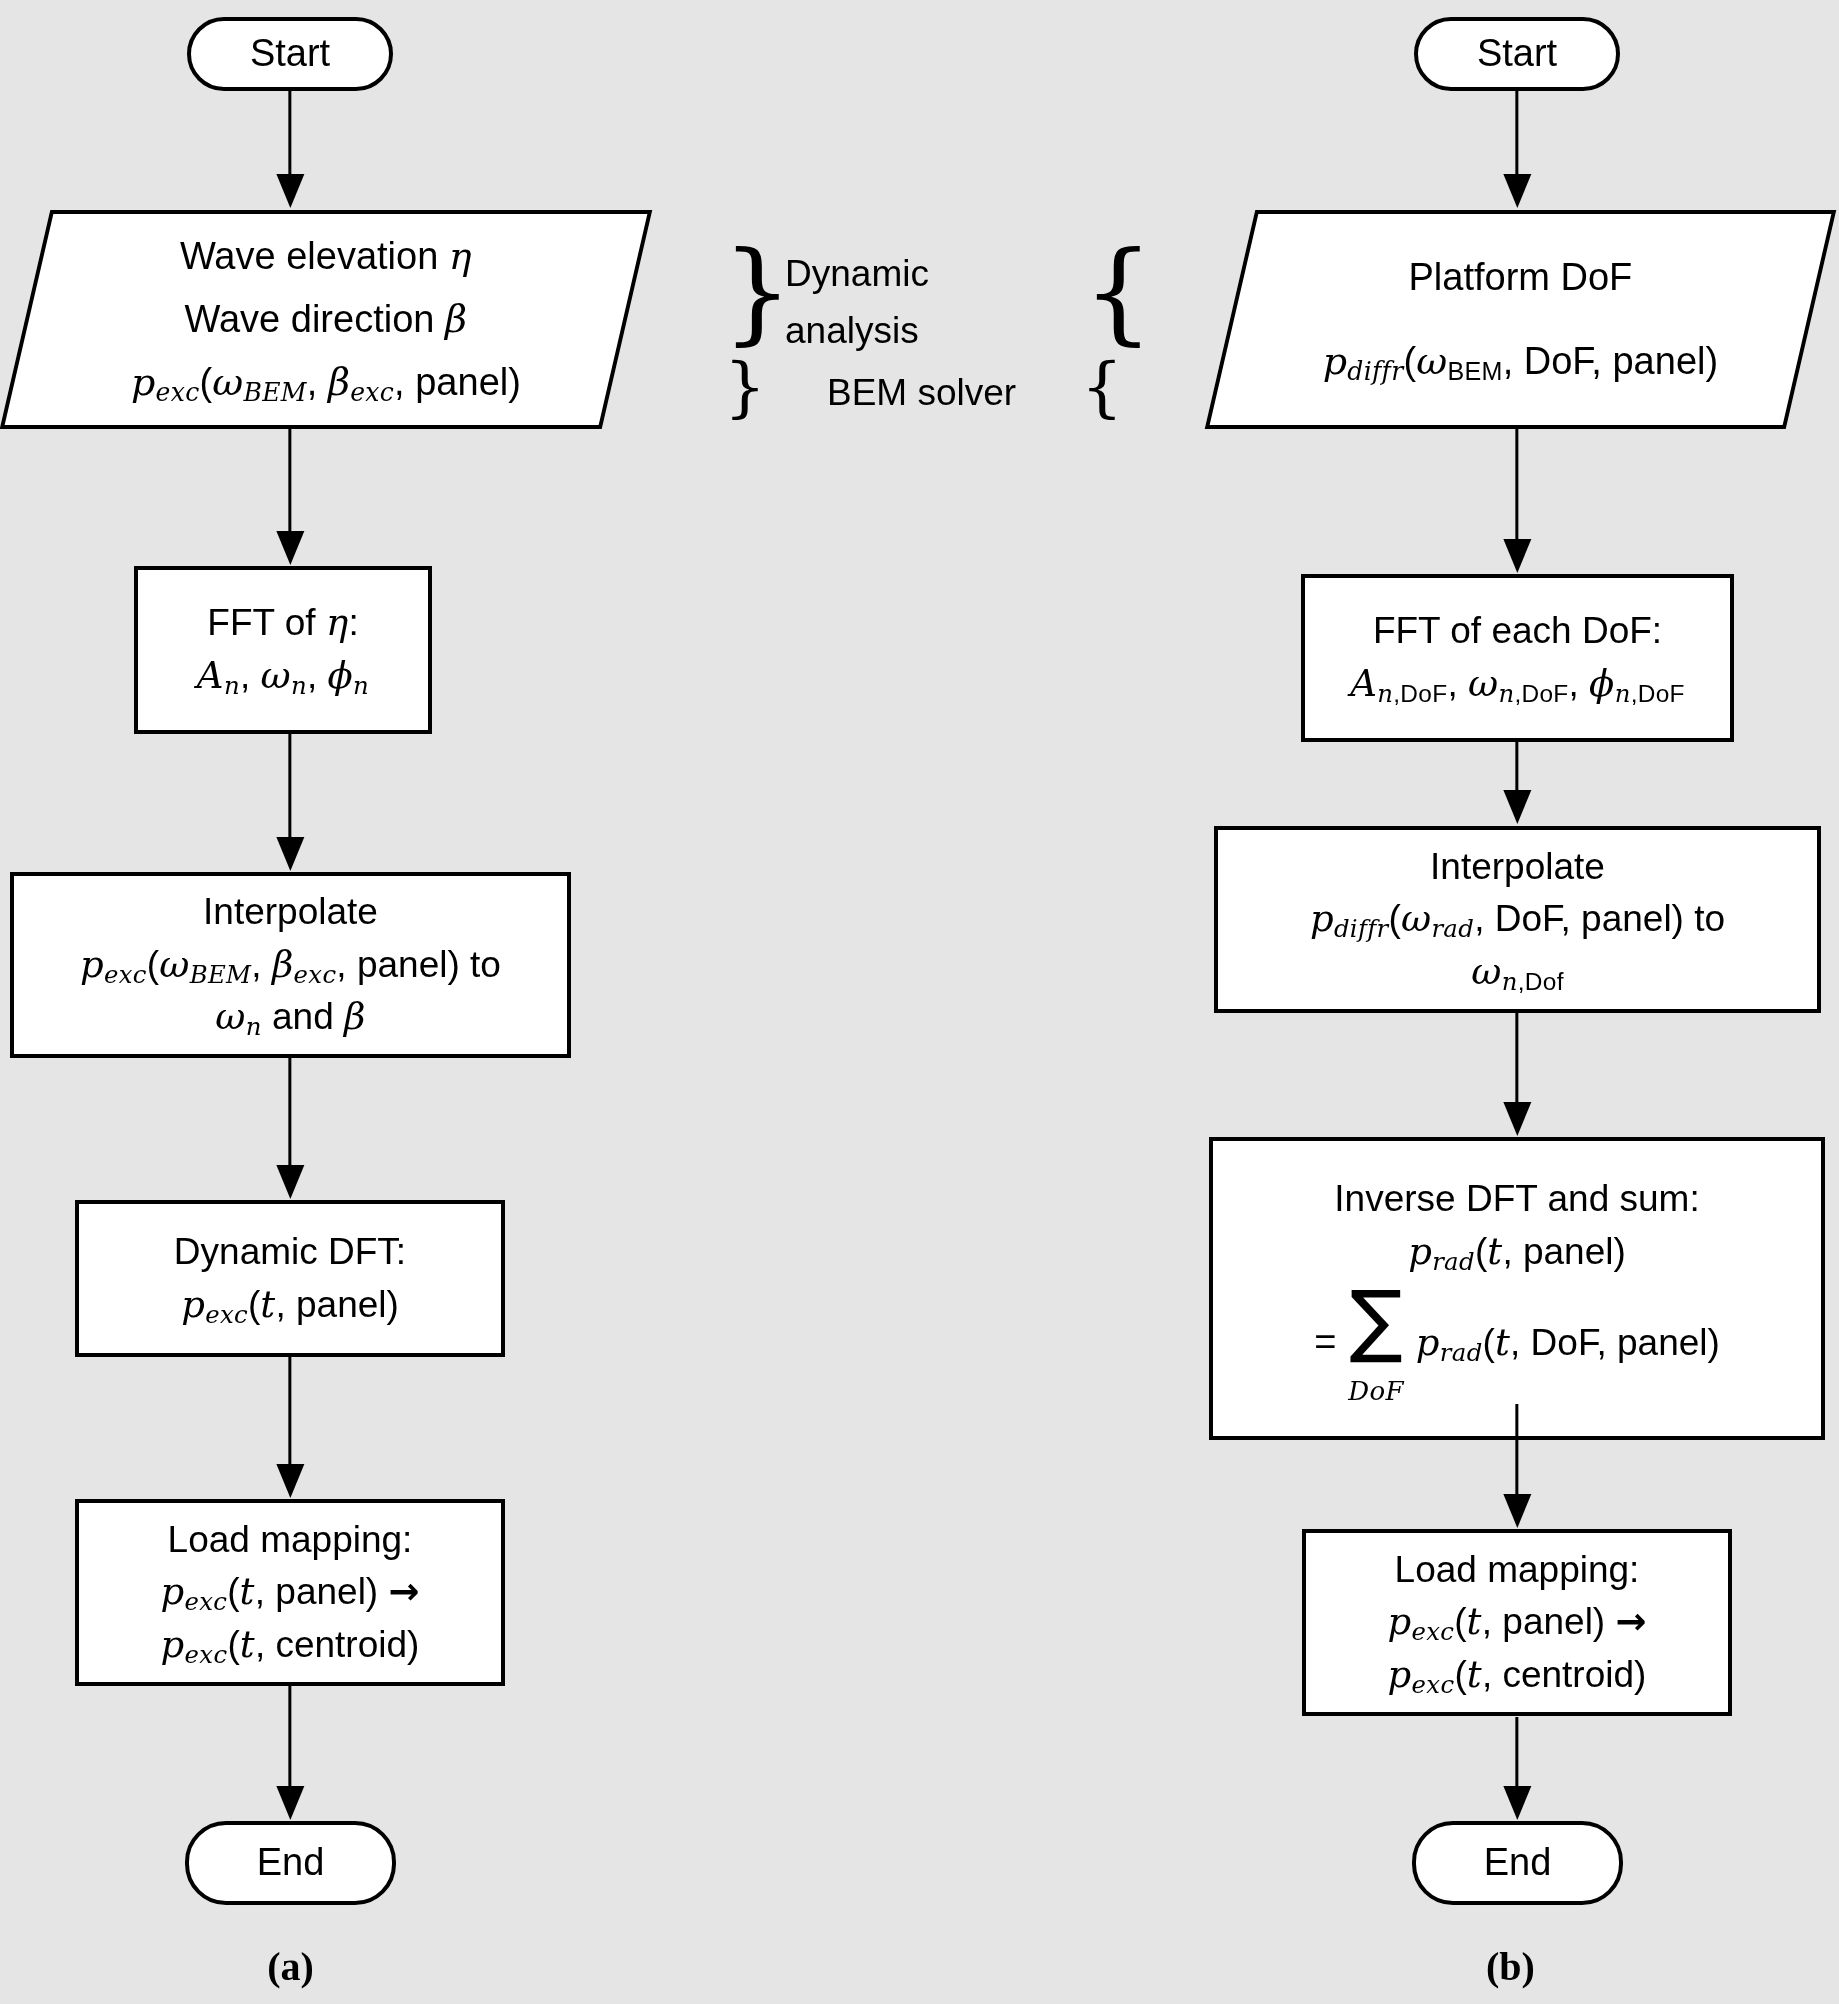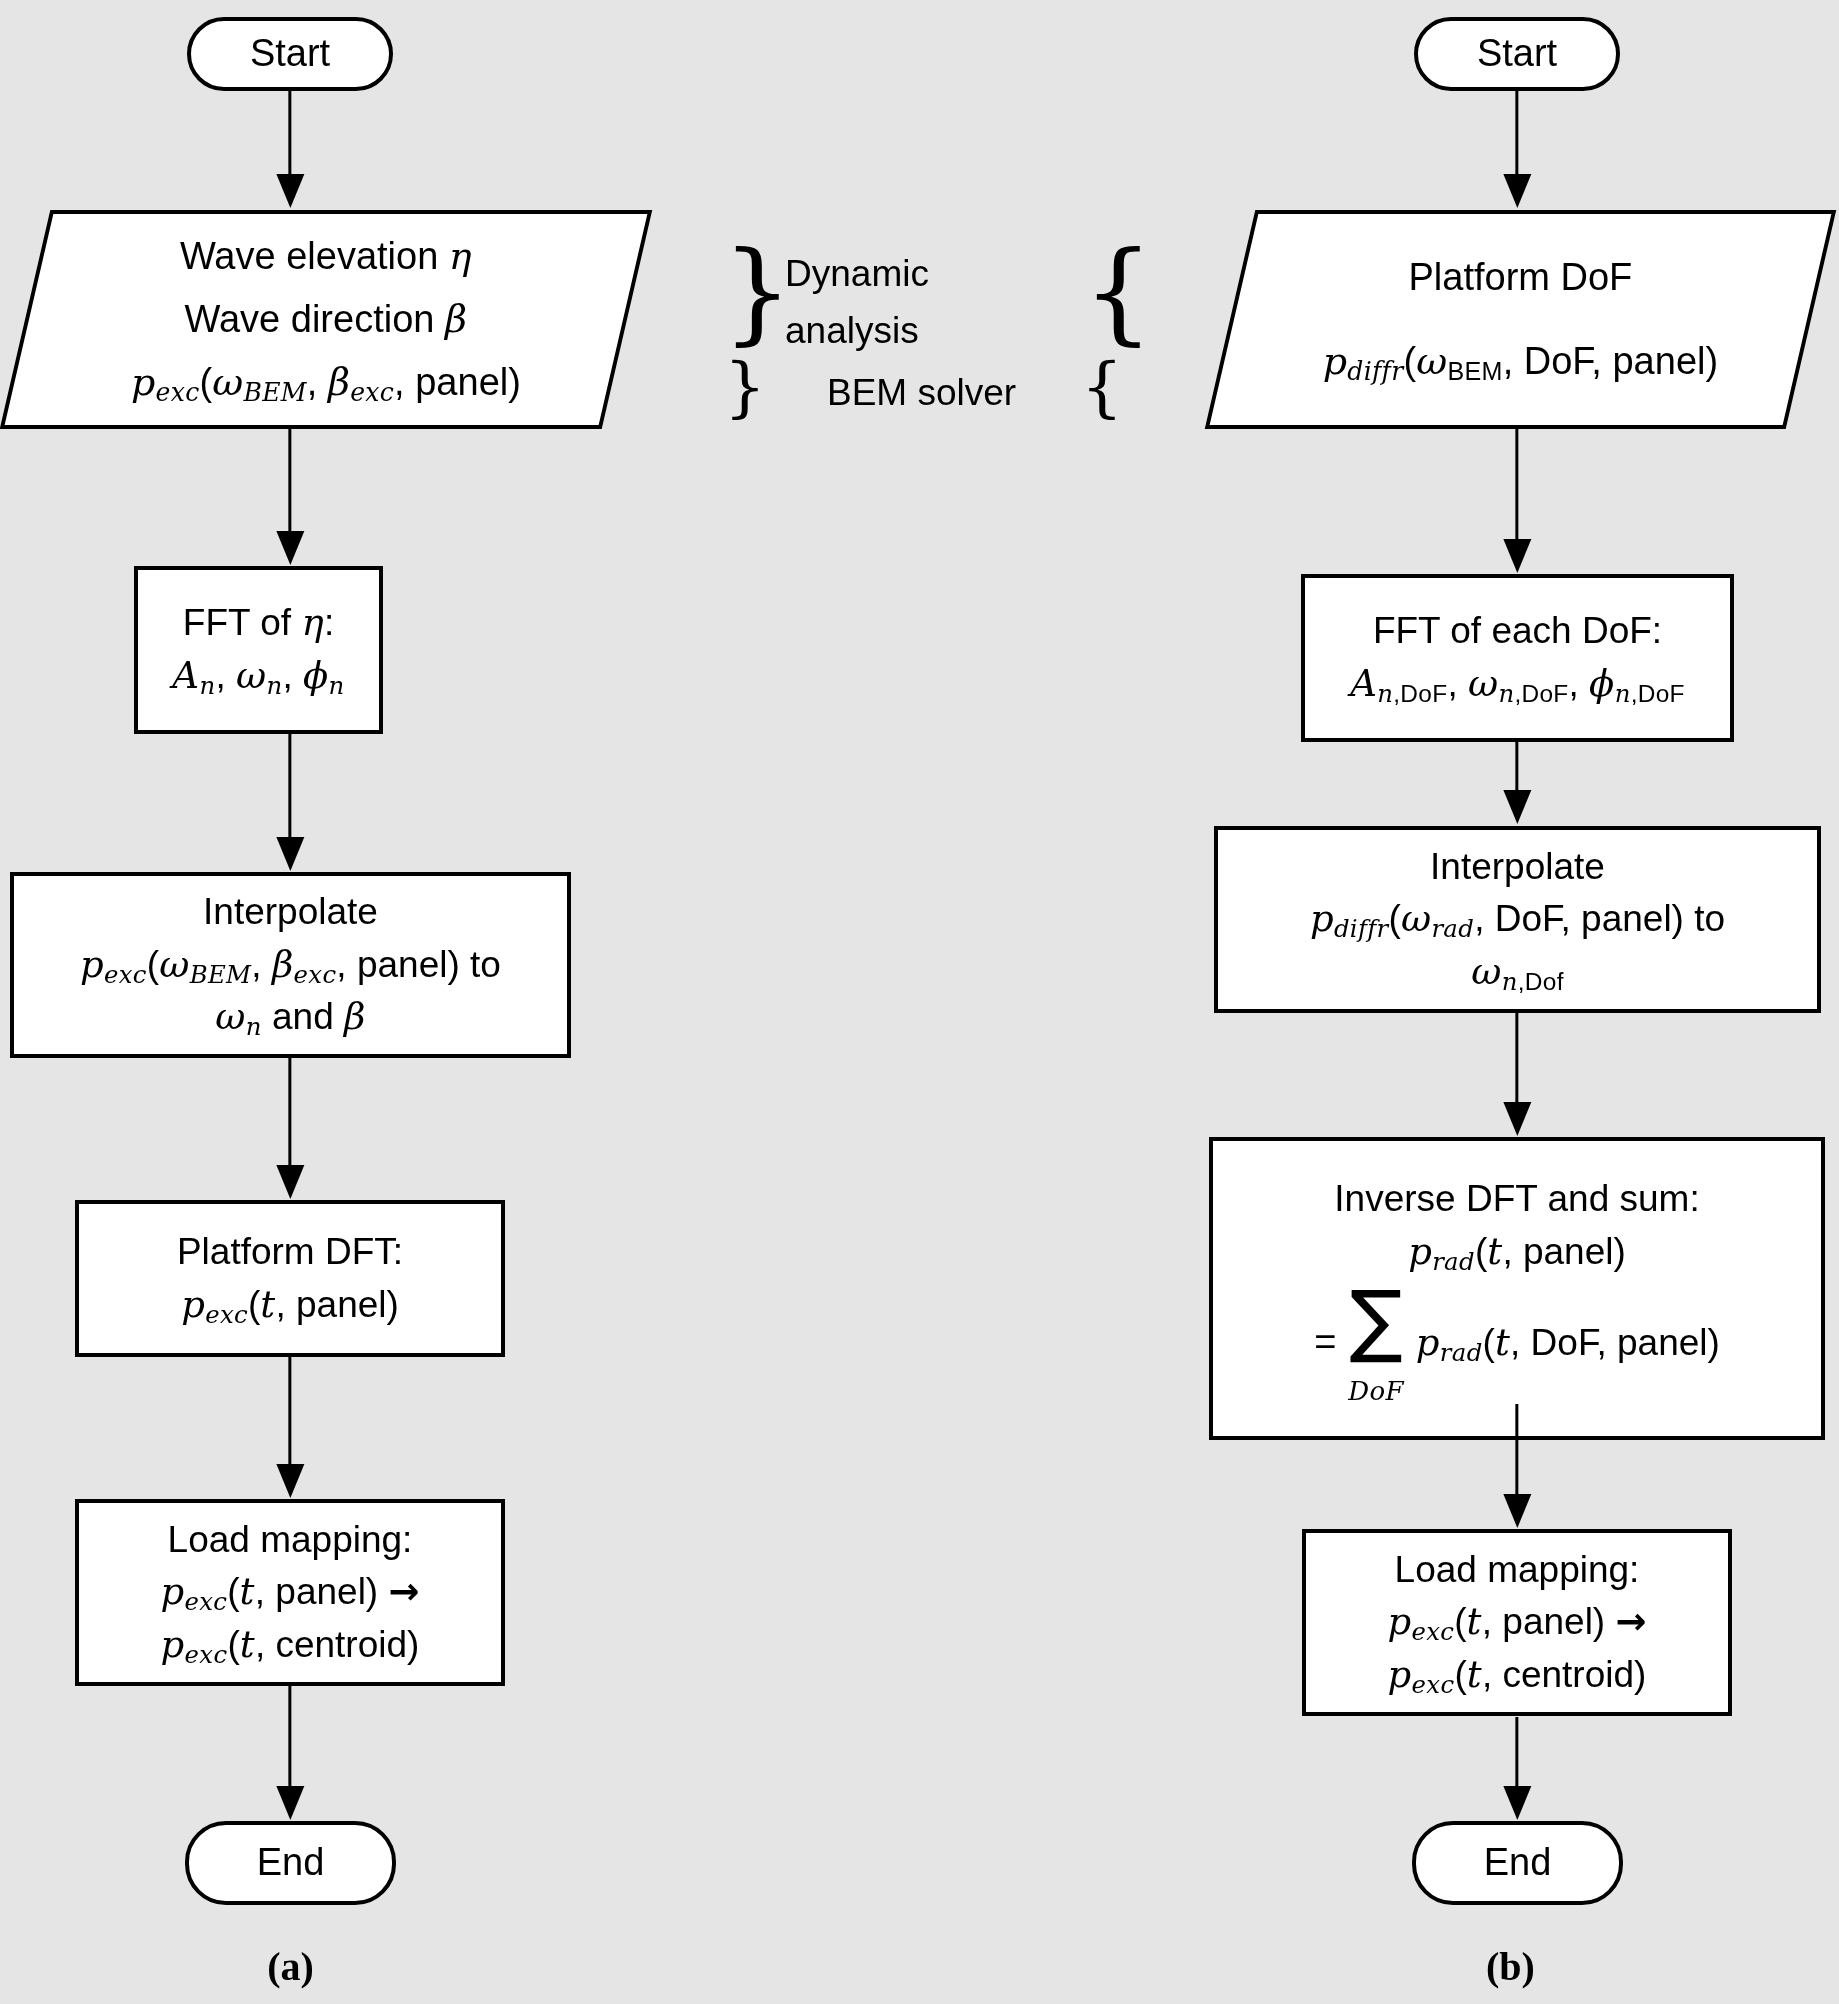--- a/index.html
+++ b/index.html
@@ -36,21 +36,21 @@
   .a-l1 { top:90px; height:85px; } .a-l2 { top:429px;  height:103px; }
   .a-l3 { top:734px; height:104px; } .a-l4 { top:1058px; height:108px; }
   .a-l5 { top:1357px; height:108px; } .a-l6 { top:1686px; height:101px; }
   .a-r1 { top:90px; height:85px; } .a-r2 { top:429px;  height:111px; }
   .a-r3 { top:742px; height:49px; }  .a-r4 { top:1013px; height:90px; }
   .a-r5 { top:1404px; height:91px; } .a-r6 { top:1717px; height:70px; }
 
   
   .n-start-a { left:187px; top:16.5px;   width:206px; height:74px; }
   .n-input-a { left:25px;  top:210px;  width:602px; height:219px; font-size:38px; }
-  .n-fft-a   { left:134px; top:566px;  width:249px; height:168px; }
+  .n-fft-a   { left:134px; top:566px;  width:298px; height:168px; }
   .n-interp-a{ left:10px;  top:872px; width:561px; height:186px; }
   .n-idft-a  { left:75px; top:1200px; width:430px; height:157px; }
   .n-load-a  { left:75px; top:1499px; width:430px; height:187px; }
   .n-end-a   { left:185px; top:1821px; width:211px; height:84px; }
 
   
   .n-start-b { left:1414px; top:16.5px;   width:206px; height:74px; }
   .n-input-b { left:1230px; top:210px;  width:581px; height:219px; font-size:38px; }
   .n-fft-b   { left:1301px; top:574px;  width:433px; height:168px; }
   .n-interp-b{ left:1214px; top:826px; width:607px; height:187px; }
@@ -111,21 +111,21 @@
   <div class="arrow a-l a-l3"></div>
 
   <div class="node box n-interp-a">
     <div class="mline">Interpolate</div>
     <div class="mline"><i>p</i><sub><i>exc</i></sub>(<i>ω</i><sub><i>BEM</i></sub>, <i>β</i><sub><i>exc</i></sub>, panel) to</div>
     <div class="mline"><i>ω</i><sub><i>n</i></sub> and <i>β</i></div>
   </div>
   <div class="arrow a-l a-l4"></div>
 
   <div class="node box n-idft-a">
-    <div class="mline">Platform DFT:</div>
+    <div class="mline">Dynamic DFT:</div>
     <div class="mline"><i>p</i><sub><i>exc</i></sub>(<i>t</i>, panel)</div>
   </div>
   <div class="arrow a-l a-l5"></div>
 
   <div class="node box n-load-a">
     <div class="mline">Load mapping:</div>
     <div class="mline"><i>p</i><sub><i>exc</i></sub>(<i>t</i>, panel) <span class="bold-arrow">→</span></div>
     <div class="mline"><i>p</i><sub><i>exc</i></sub>(<i>t</i>, centroid)</div>
   </div>
   <div class="arrow a-l a-l6"></div>

